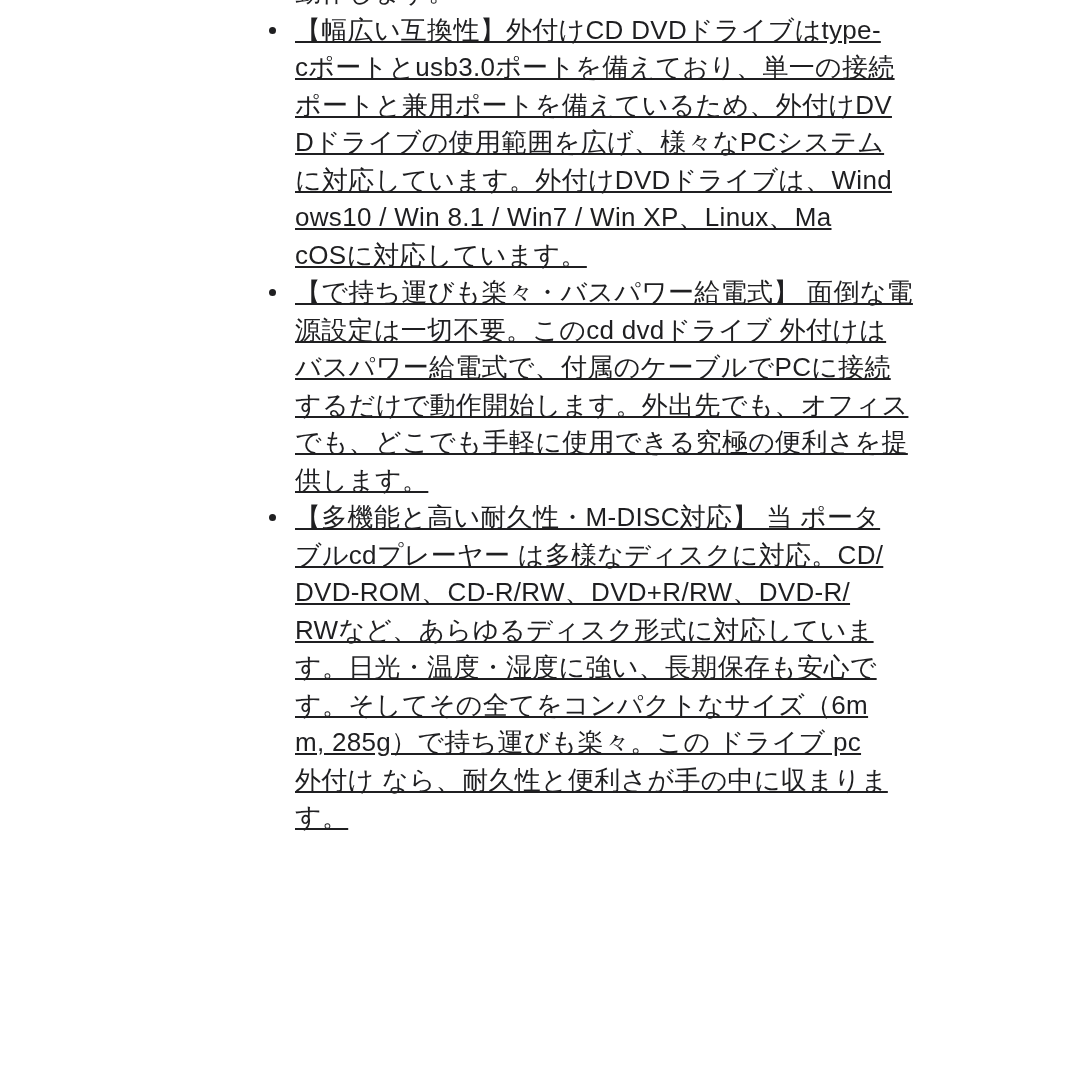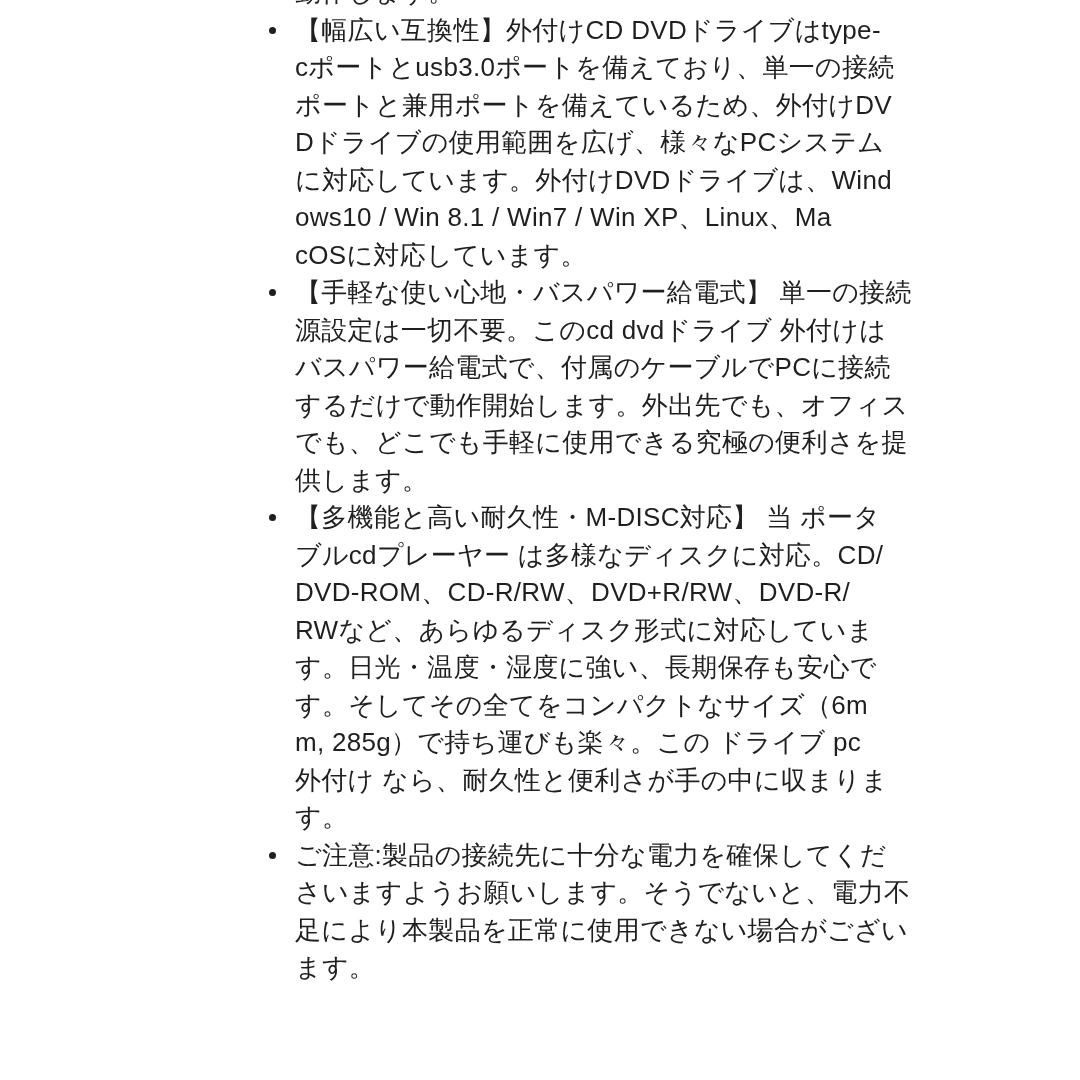--- a/index.html
+++ b/index.html
@@ -34,20 +34,21 @@
   }
   ul.bullet-list {
     list-style: none;
     margin: 0;
     padding: 0;
   }
   ul.bullet-list li {
     position: relative;
     margin: 0;
     padding: 0;
+    text-decoration: underline;
   }
   .bullet-dot {
     position: absolute;
     left: -26px;
     top: 15px;
     width: 7px;
     height: 7px;
     border-radius: 50%;
     background: #1f1f21;
   }
@@ -72,45 +73,38 @@
 cポートとusb3.0ポートを備えており、単一の接続
 ポートと兼用ポートを備えているため、外付けDV
 Dドライブの使用範囲を広げ、様々なPCシステム
 に対応しています。外付けDVDドライブは、Wind
 ows10 / Win 8.1 / Win7 / Win XP、Linux、Ma
 cOSに対応しています。</span>
       </li>
 
       <li>
         <span class="bullet-dot"></span>
-        <span class="li-text">【手軽な使い心地・バスパワー給電式】 単一の接続
+        <span class="li-text">【で持ち運びも楽々・バスパワー給電式】 面倒な電
 源設定は一切不要。このcd dvdドライブ 外付けは
 バスパワー給電式で、付属のケーブルでPCに接続
 するだけで動作開始します。外出先でも、オフィス
 でも、どこでも手軽に使用できる究極の便利さを提
 供します。</span>
       </li>
 
       <li>
         <span class="bullet-dot"></span>
         <span class="li-text">【多機能と高い耐久性・M-DISC対応】 当 ポータ
 ブルcdプレーヤー は多様なディスクに対応。CD/
 DVD-ROM、CD-R/RW、DVD+R/RW、DVD-R/
 RWなど、あらゆるディスク形式に対応していま
 す。日光・温度・湿度に強い、長期保存も安心で
 す。そしてその全てをコンパクトなサイズ（6m
 m, 285g）で持ち運びも楽々。この ドライブ pc
 外付け なら、耐久性と便利さが手の中に収まりま
 す。</span>
       </li>
 
-      <li>
-        <span class="bullet-dot"></span>
-        <span class="li-text">ご注意:製品の接続先に十分な電力を確保してくだ
-さいますようお願いします。そうでないと、電力不
-足により本製品を正常に使用できない場合がござい
-ます。</span>
-      </li>
 
 
     </ul>
   </div>
 </div>
 
 </body></html>

